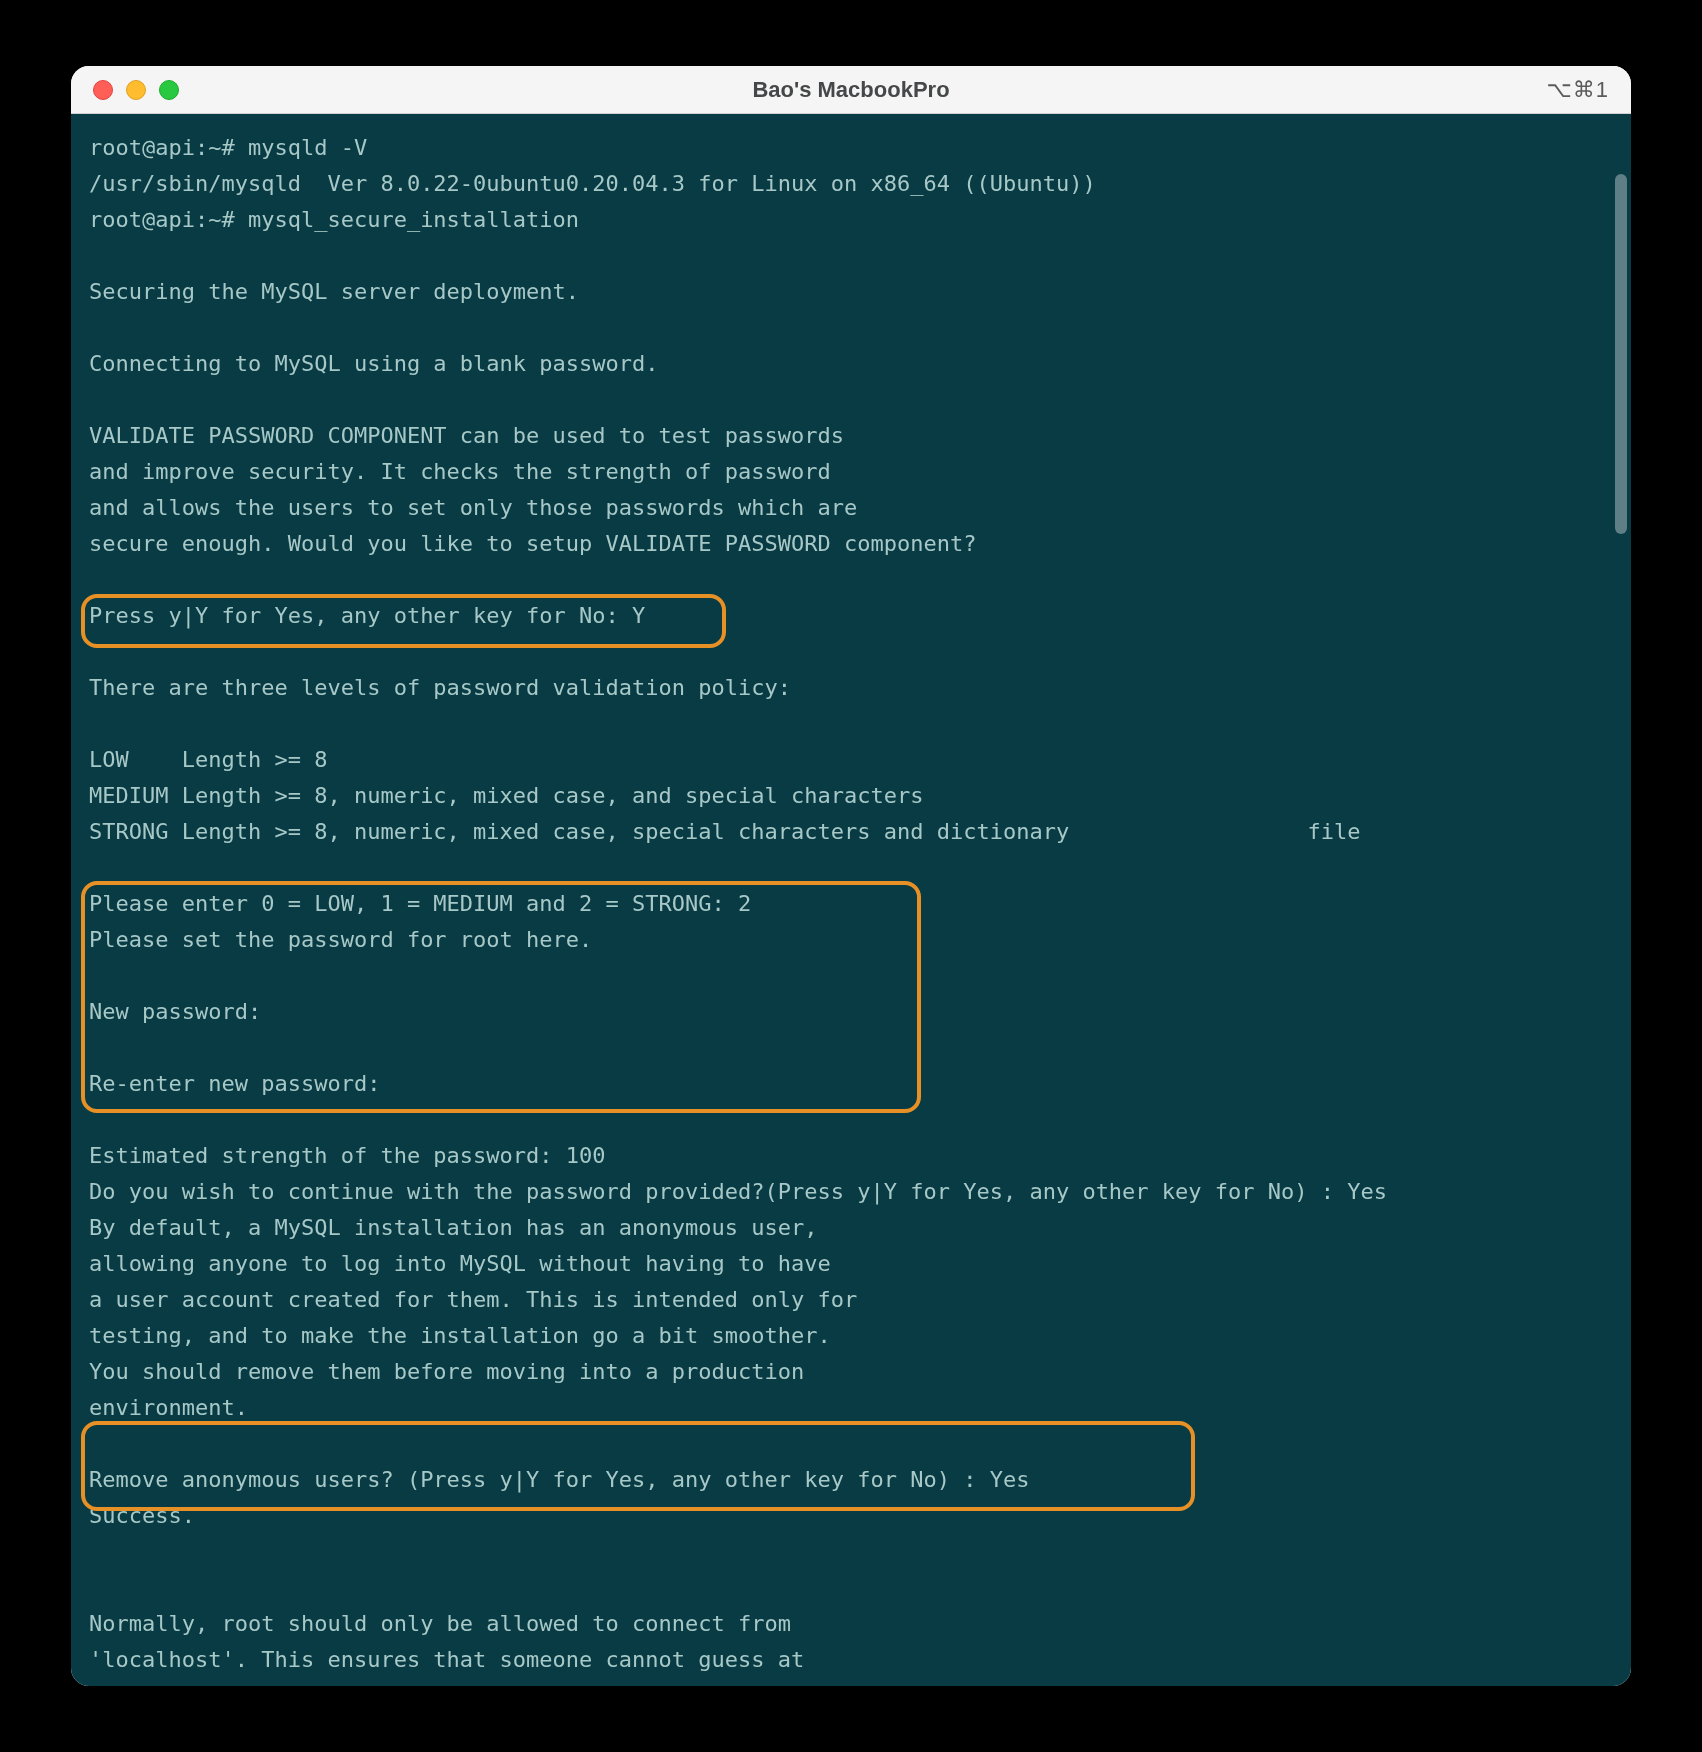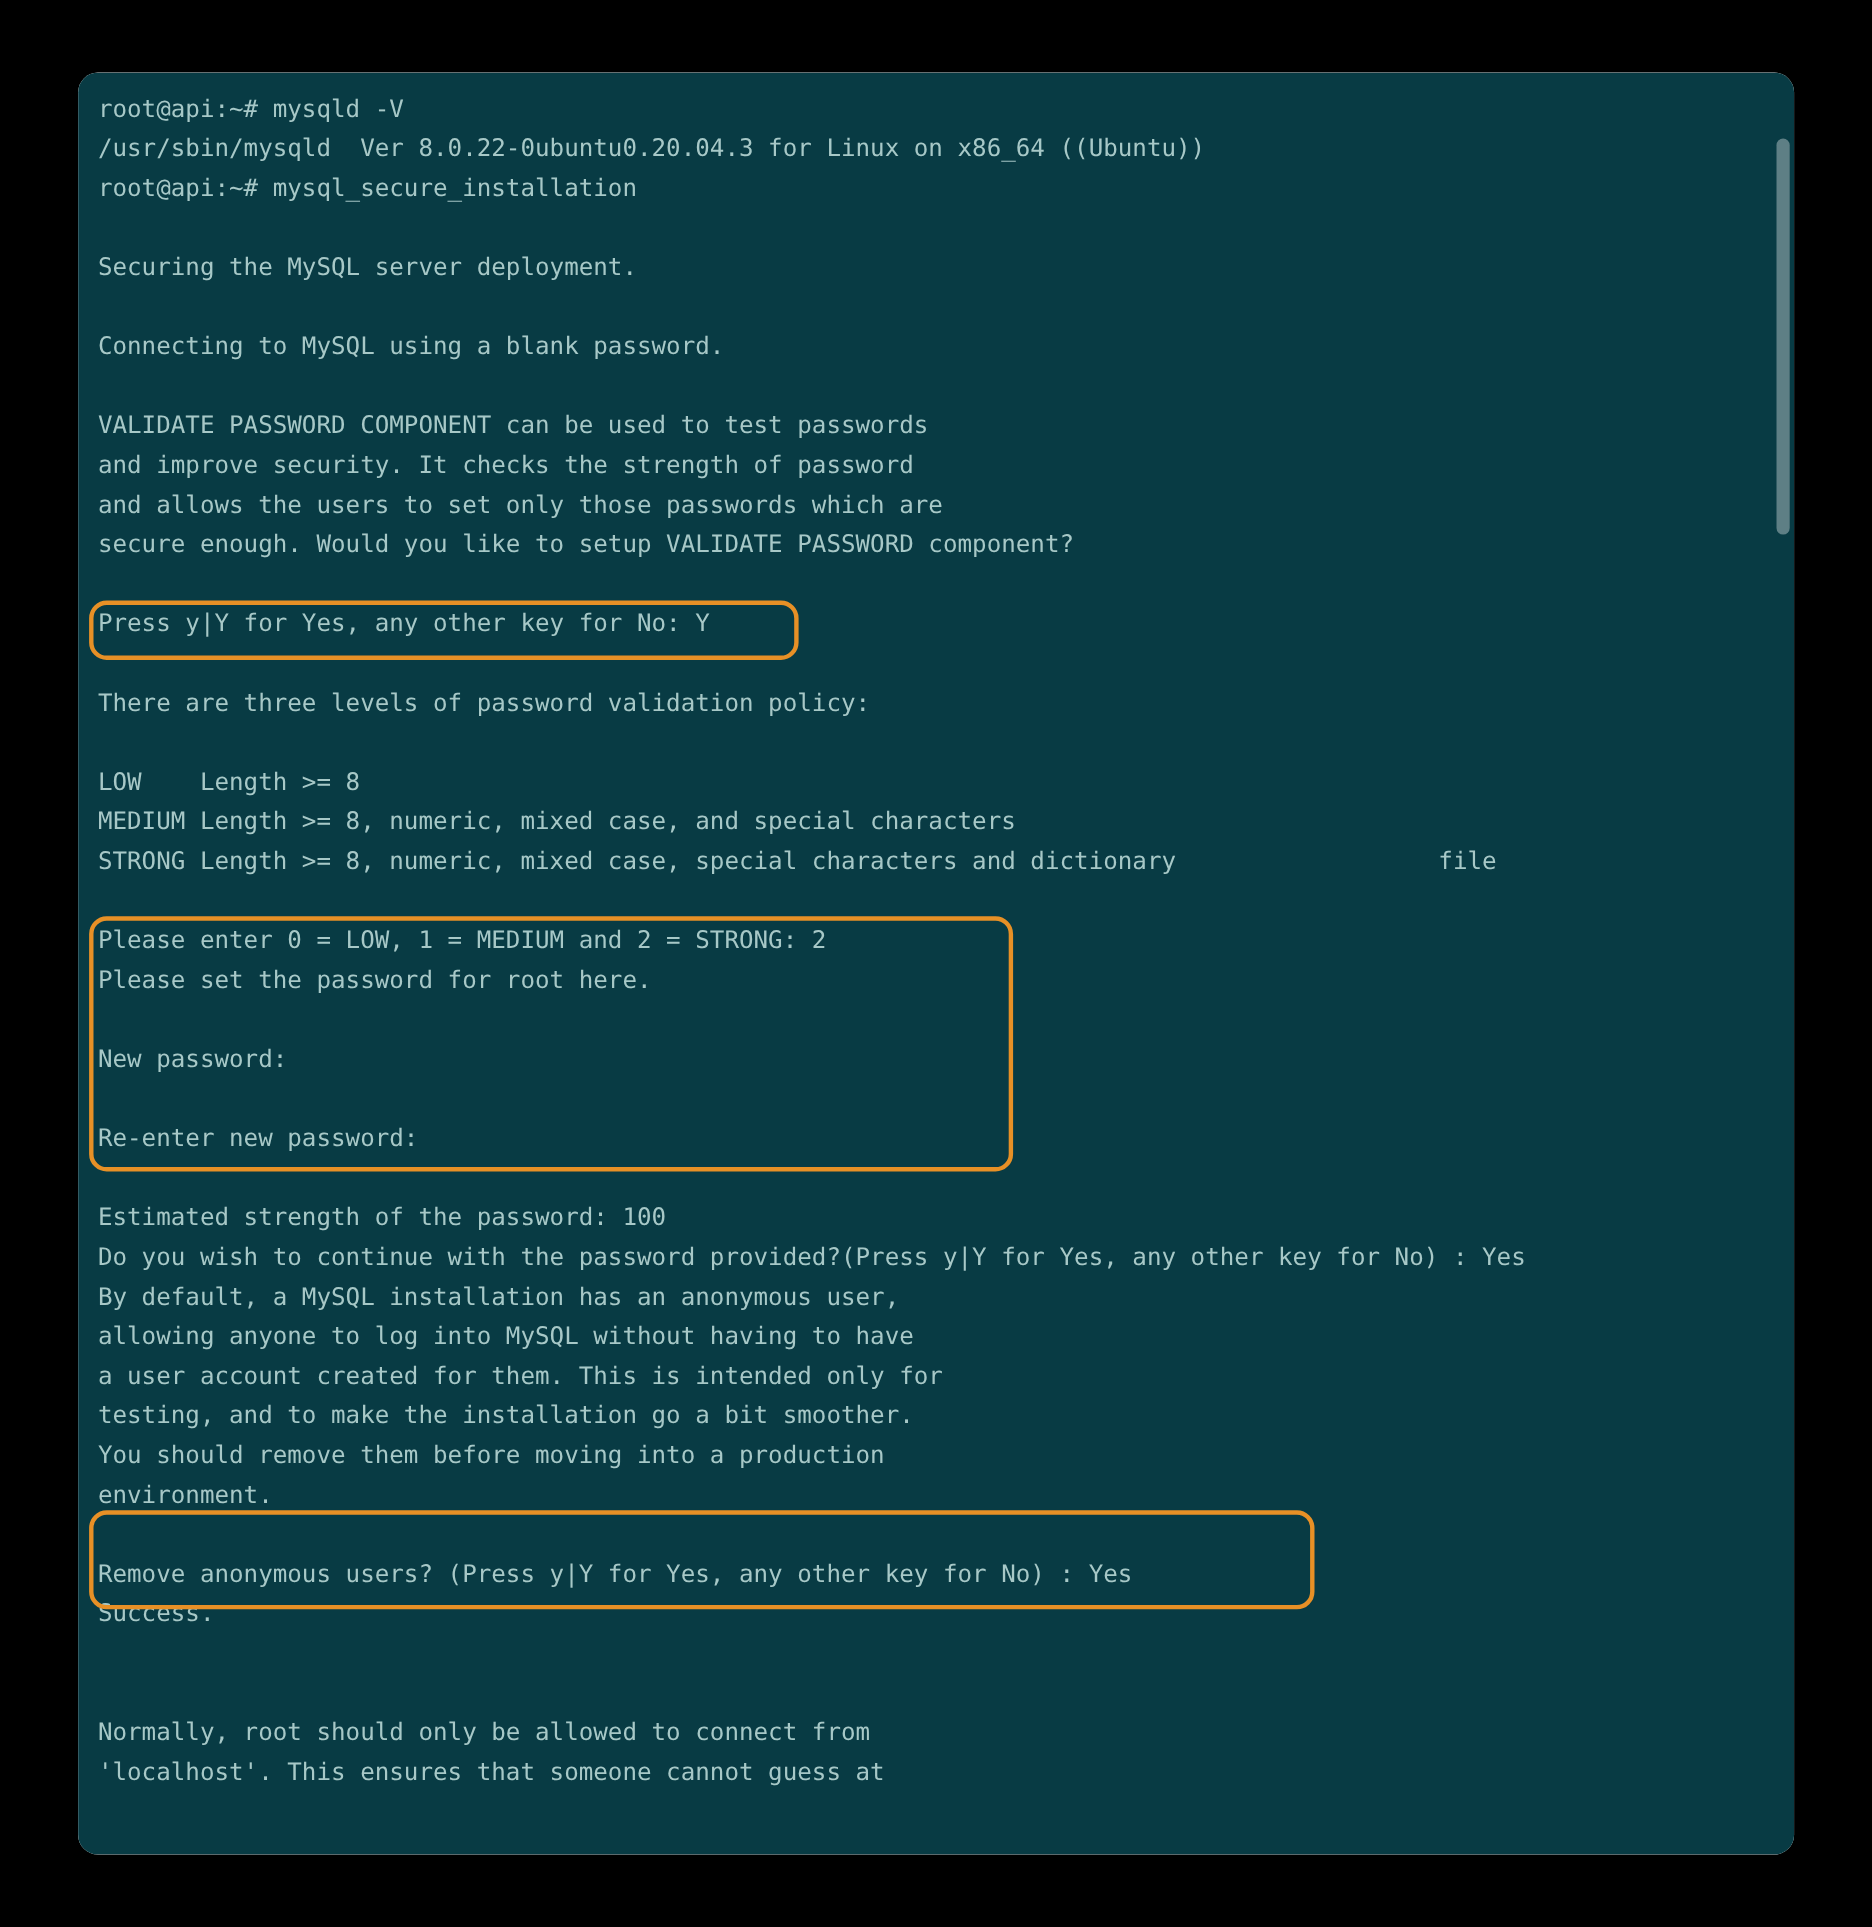--- a/index.html
+++ b/index.html
@@ -91,20 +91,29 @@
   
   .hl1 { left: 10px; top: 480px; width: 645px; height: 54px; }
   .hl2 { left: 10px; top: 767px; width: 840px; height: 232px; }
   .hl3 { left: 10px; top: 1307px; width: 1114px; height: 90px; }
 </style>
 </head>
 <body>
 
 <div class="window">
 
+  <div class="titlebar">
+    <div class="traffic-lights">
+      <div class="traffic-dot dot-close"></div>
+      <div class="traffic-dot dot-min"></div>
+      <div class="traffic-dot dot-max"></div>
+    </div>
+    <div class="title">Bao's MacbookPro</div>
+    <div class="titlebar-right">⌥⌘1</div>
+  </div>
 
   <div class="terminal"><span id="term-text">root@api:~# mysqld -V
 /usr/sbin/mysqld  Ver 8.0.22-0ubuntu0.20.04.3 for Linux on x86_64 ((Ubuntu))
 root@api:~# mysql_secure_installation
 
 Securing the MySQL server deployment.
 
 Connecting to MySQL using a blank password.
 
 VALIDATE PASSWORD COMPONENT can be used to test passwords

